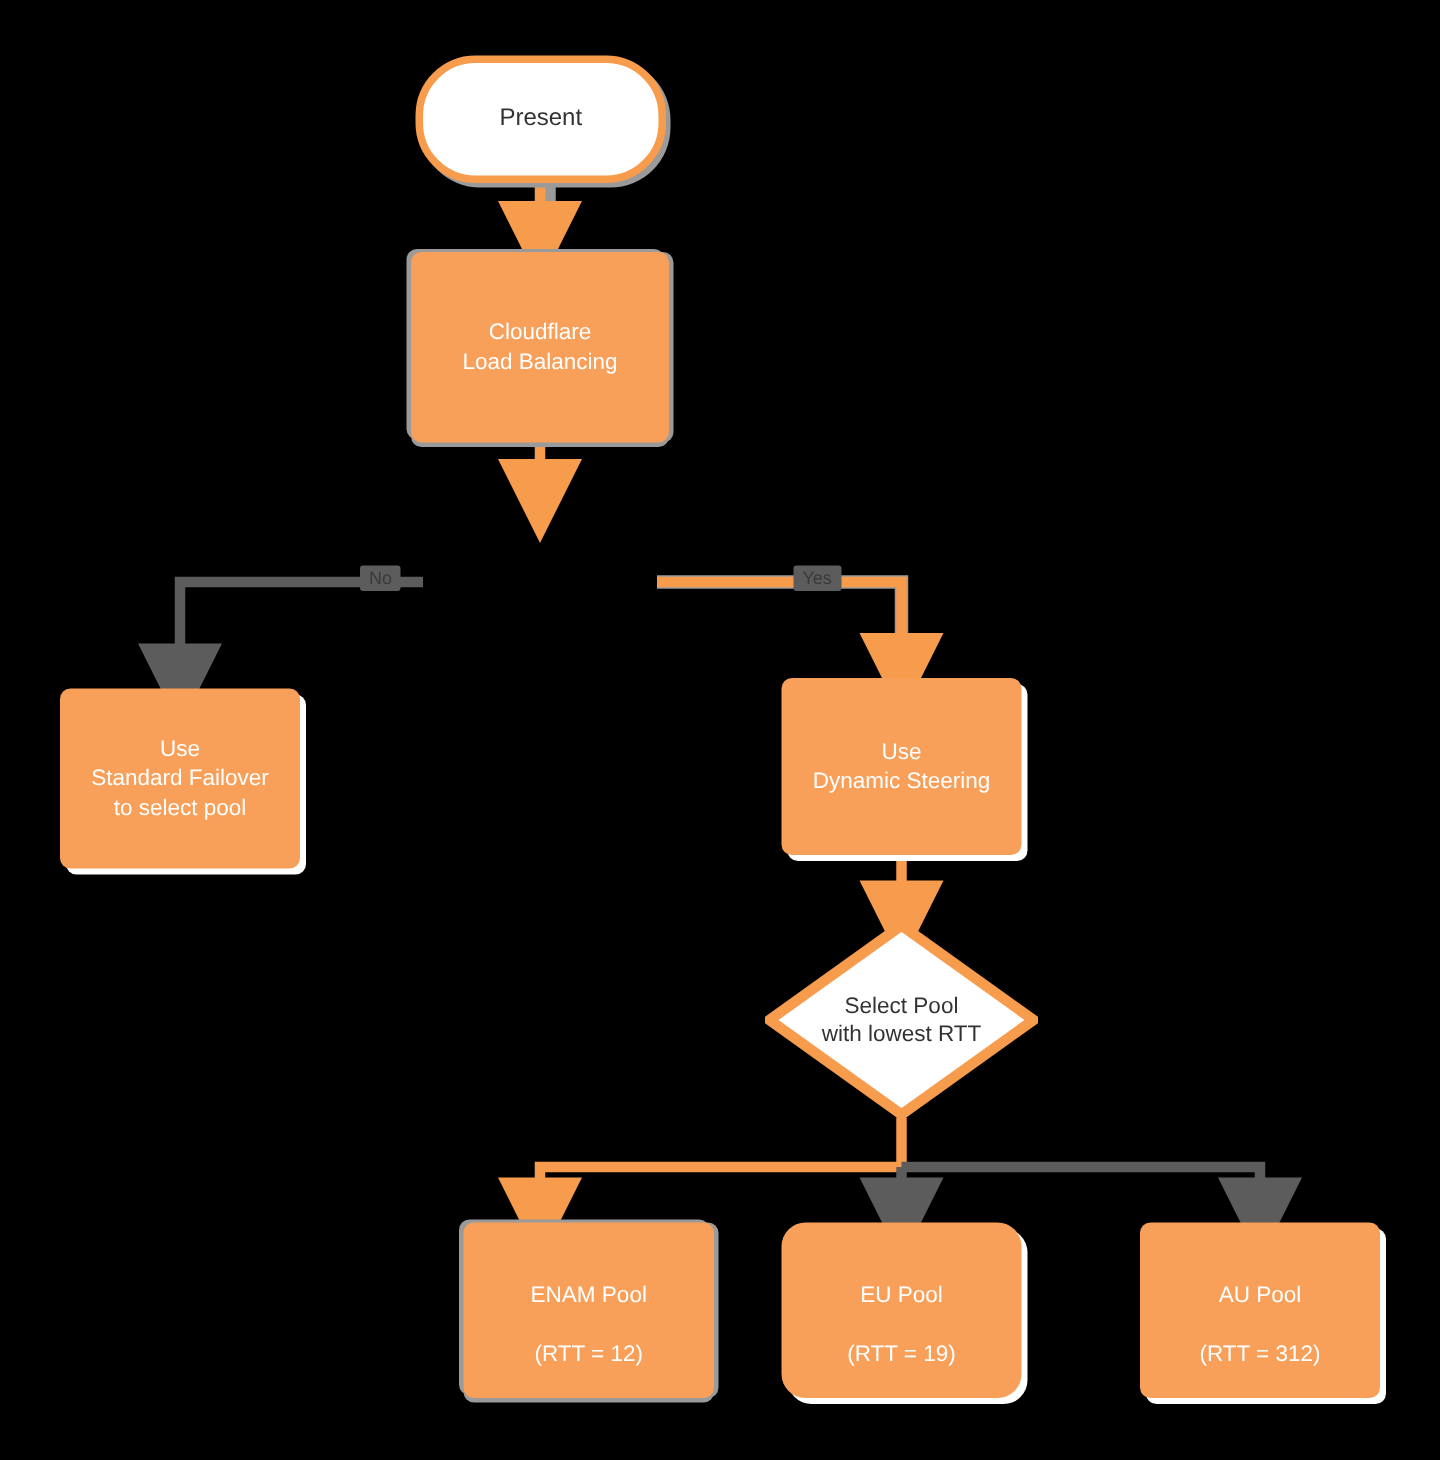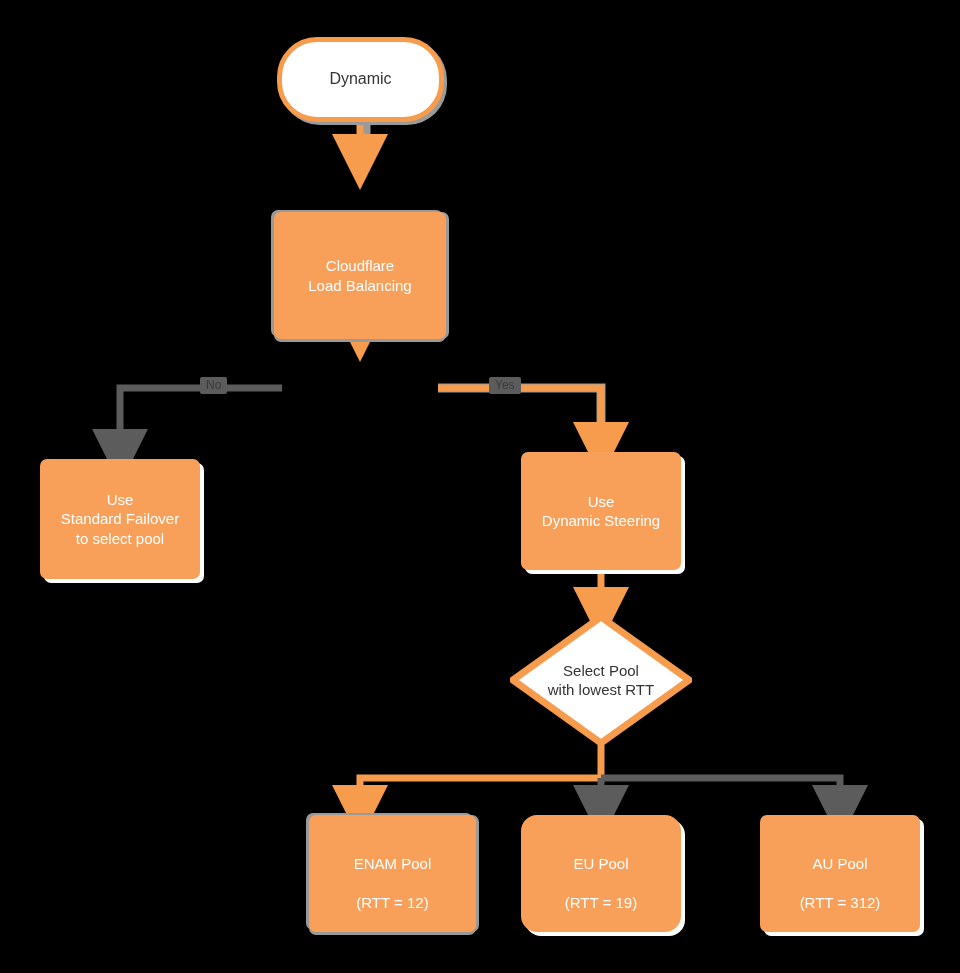--- a/index.html
+++ b/index.html
@@ -94,20 +94,21 @@
   .edge-label {
     position: absolute;
     z-index: 4;
     font-size: 12px;
     color: #3a3a3a;
     background: #5c5c5c;
     padding: 2px 6px;
     border-radius: 2px;
     text-align: center;
     line-height: 1.1;
+    margin-left: 40px;
   }
 
   .bold { font-weight: normal; text-align: right; }
 </style>
 </head>
 <body>
 
 <div id="canvas">
 
   <svg class="edges" viewBox="0 0 960 973" xmlns="http://www.w3.org/2000/svg">
@@ -152,24 +153,24 @@
 
     <g>
       <path d="M601,778 L840,778 L840,813" stroke="#5C5C5C" stroke-width="7" fill="none" marker-end="url(#arrowGrey)"></path>
     </g>
   </svg>
 
   <div class="edge-label" style="left:200px; top:377px;">No</div>
   <div class="edge-label" style="left:489px; top:377px;">Yes</div>
 
   <div class="node box-stadium" style="left:277px; top:37px; width:167px; height:85px;">
-    <span class="lbl">Dynamic</span>
-  </div>
-
-  <div class="node box-fill shadow-grey" style="left:274px; top:168px; width:172px; height:127px;margin-top:44px;">
+    <span class="lbl">Present</span>
+  </div>
+
+  <div class="node box-fill shadow-grey" style="left:274px; top:168px; width:172px; height:127px;">
     <span class="lbl">Cloudflare
 Load Balancing</span>
   </div>
 
 
   <div class="node box-fill shadow-white" style="left:40px; top:459px; width:160px; height:120px;">
     <span class="lbl">Use
 Standard Failover
 to select pool</span>
   </div>

